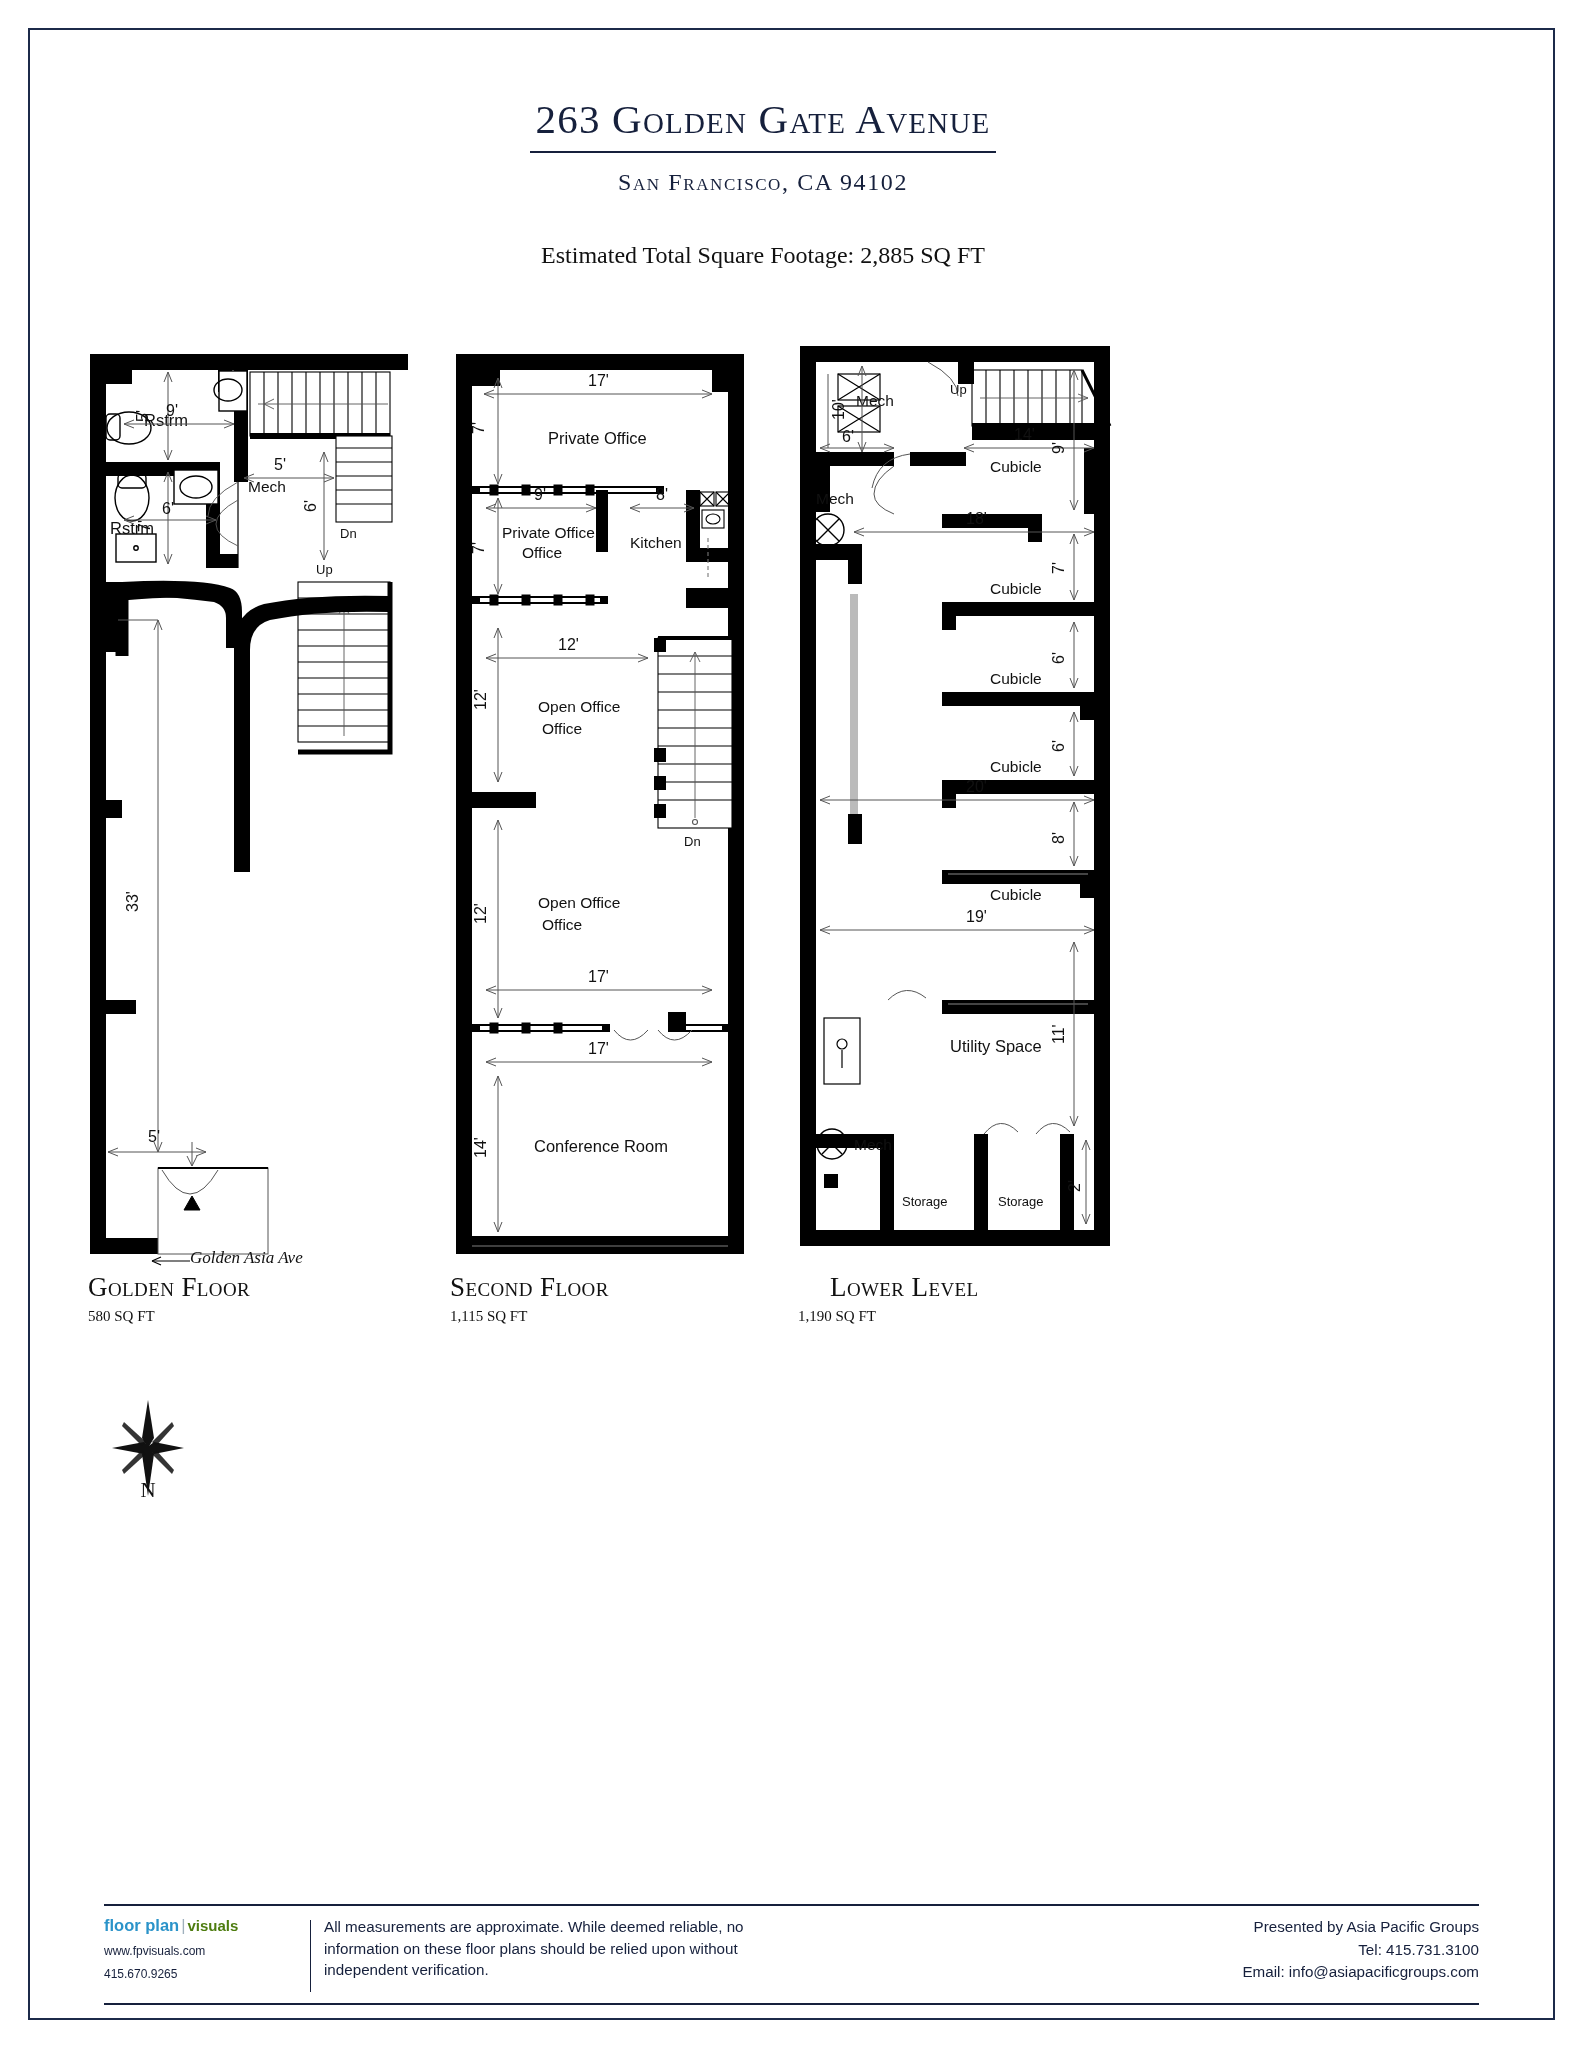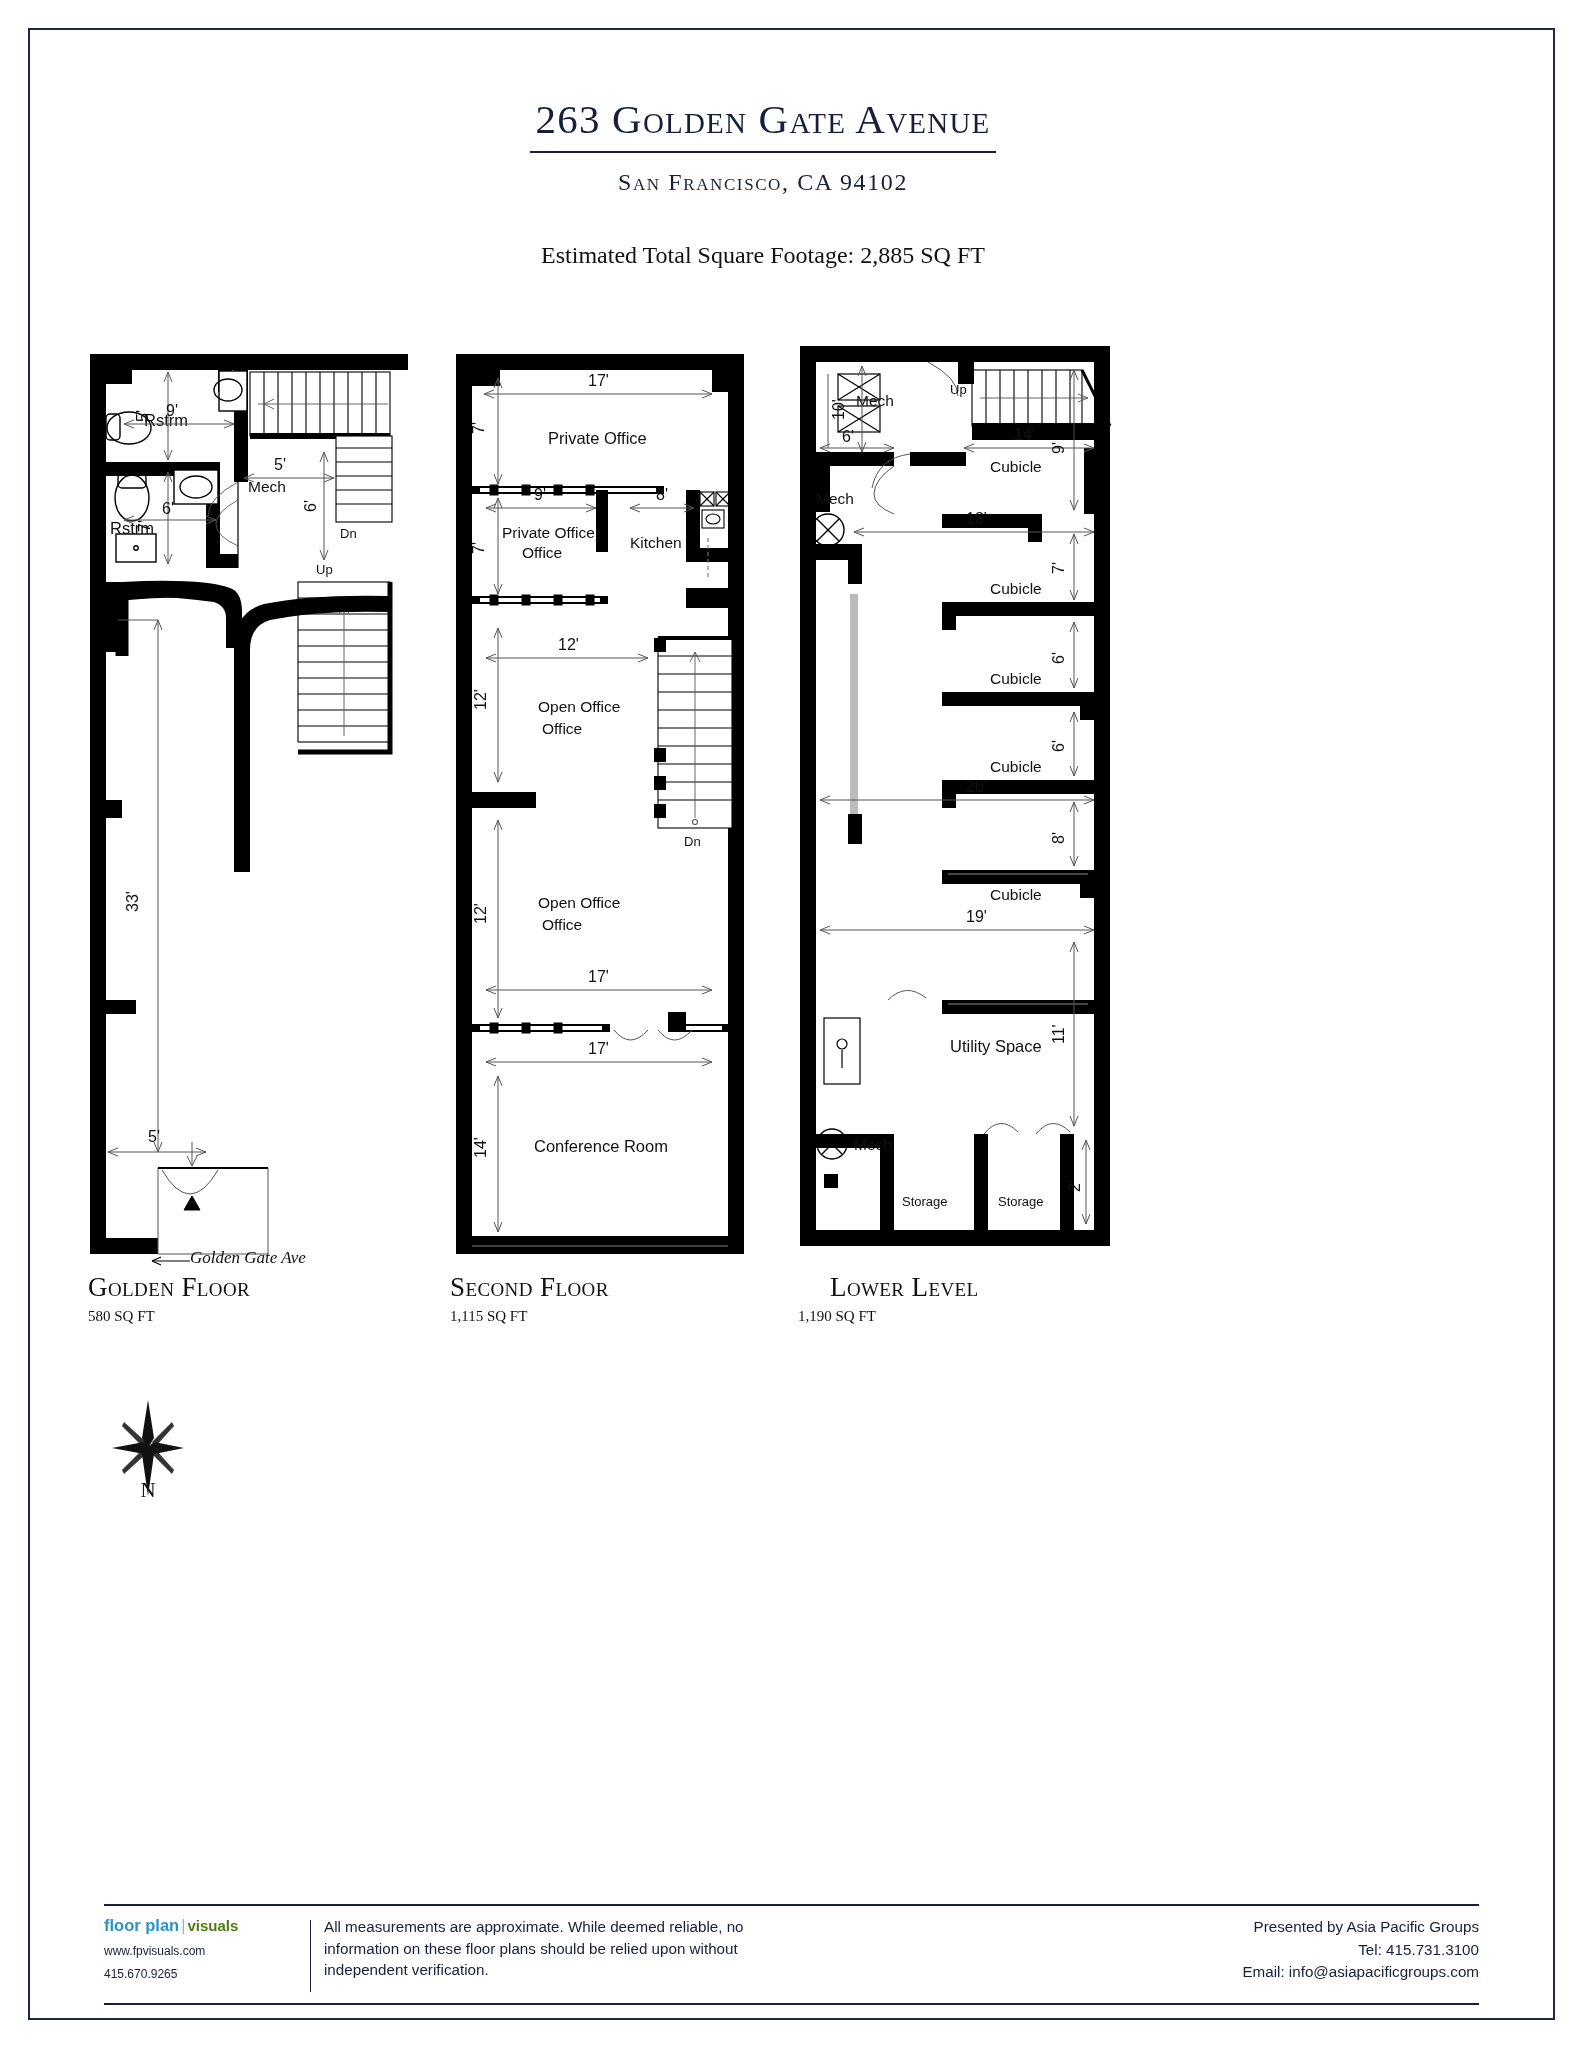--- a/index.html
+++ b/index.html
@@ -252,21 +252,21 @@
   <text class="dim" x="62" y="180" transform="rotate(-90 62 180)">7'</text>
   <text class="dim" x="186" y="118">5'</text>
   <text class="dim" x="228" y="160" transform="rotate(-90 228 160)">6'</text>
   <text class="dim" x="50" y="560" transform="rotate(-90 50 560)">33'</text>
   <text class="dim" x="60" y="790">5'</text>
 </svg>
 </div>
 
 <div class="floor-label" style="left:88px; top:1272px;">Golden Floor</div>
 <div class="floor-sq" style="left:88px; top:1308px;">580 SQ FT</div>
-<div style="position:absolute; left:190px; top:1248px; font-family:'Liberation Serif',serif; font-style:italic; font-size:17px; color:#111;">Golden Gate Ave</div>
+<div style="position:absolute; left:190px; top:1248px; font-family:'Liberation Serif',serif; font-style:italic; font-size:17px; color:#111;">Golden Asia Ave</div>
 <div style="position:absolute; left:150px; top:1253px; width:40px; height:1px;">
   <svg width="44" height="12" viewBox="0 0 44 12">
       <path d="M2,6 H40" stroke="#000" stroke-width="1.2"></path>
       <path d="M2,6 l9,-4 M2,6 l9,4" stroke="#000" stroke-width="1.2" fill="none"></path>
     </svg>
 </div>
 
 <div class="plan" style="left:450px; top:352px;">
 <svg width="300" height="920" viewBox="0 0 300 920">
 

